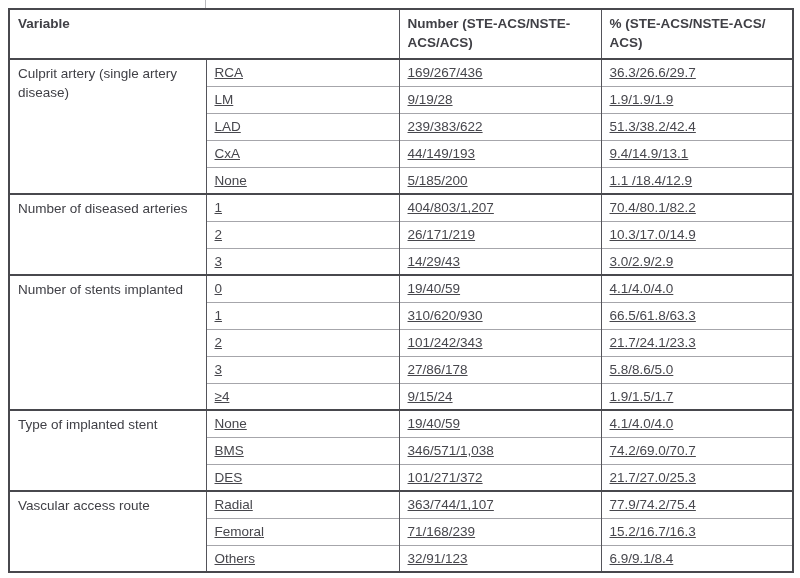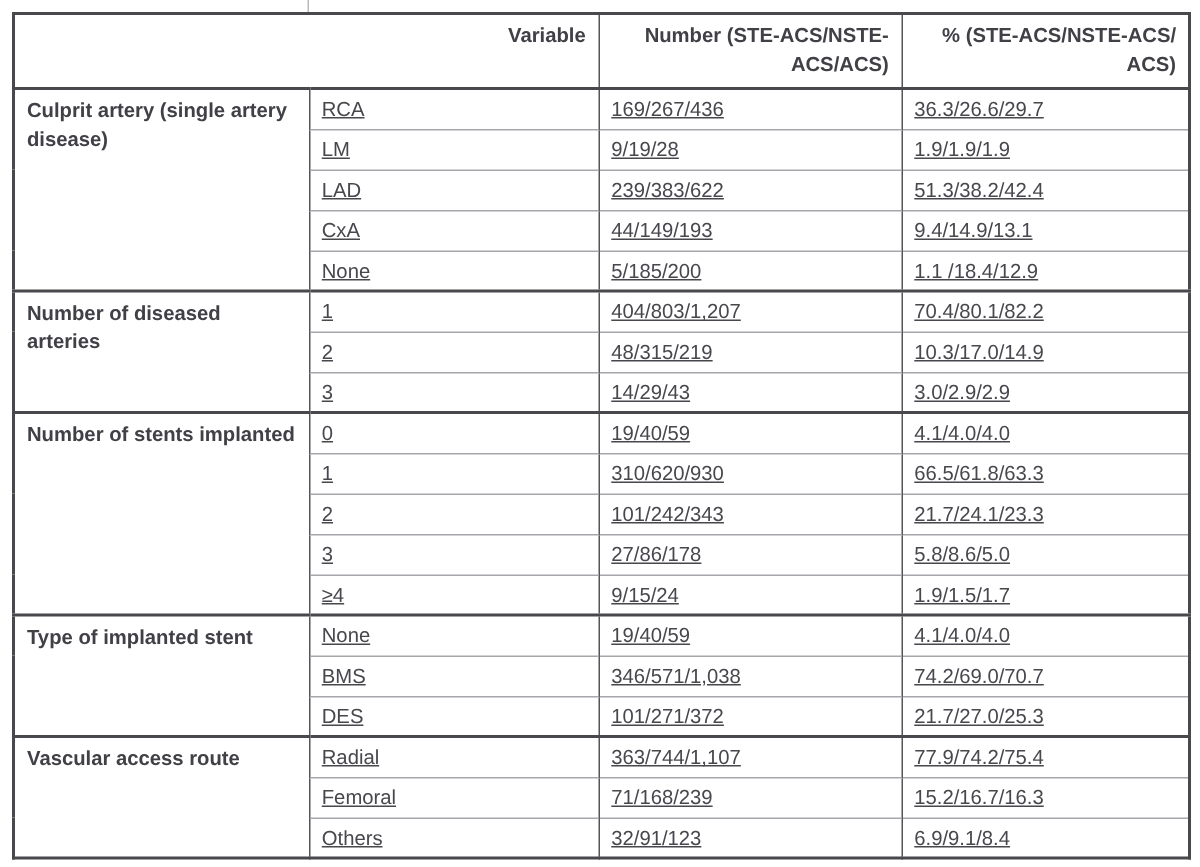--- a/index.html
+++ b/index.html
@@ -39,32 +39,32 @@
     border-top: 1px solid #a6a6ab;
     padding: 2px 8px;
     overflow: hidden;
   }
   th:first-child, td.first-col {
     border-left: none;
   }
   thead th {
     border-top: none;
     font-weight: 700;
-    text-align: right;
+    text-align: left;
     vertical-align: top;
     padding-top: 5px;
     height: 41px;
     white-space: pre-line;
     line-height: 1.4;
     color: #404046;
   }
   tbody tr { height: 27px; }
   tr.section-start > td { border-top: 2px solid #48484d; }
   td.group {
-    font-weight: 700;
+    font-weight: 400;
     vertical-align: top;
     padding-top: 4px;
     line-height: 1.42;
     color: #404046;
   }
   td.sub, td.num, td.pct { vertical-align: middle; text-decoration: underline; }
 </style>
 </head>
 <body>
 
@@ -117,21 +117,21 @@
       </tr>
 
       <tr class="section-start">
         <td class="group first-col" rowspan="3">Number of diseased arteries</td>
         <td class="sub">1</td>
         <td class="num">404/803/1,207</td>
         <td class="pct">70.4/80.1/82.2</td>
       </tr>
       <tr>
         <td class="sub">2</td>
-        <td class="num">48/315/219</td>
+        <td class="num">26/171/219</td>
         <td class="pct">10.3/17.0/14.9</td>
       </tr>
       <tr>
         <td class="sub">3</td>
         <td class="num">14/29/43</td>
         <td class="pct">3.0/2.9/2.9</td>
       </tr>
 
       <tr class="section-start">
         <td class="group first-col" rowspan="5">Number of stents implanted</td>

